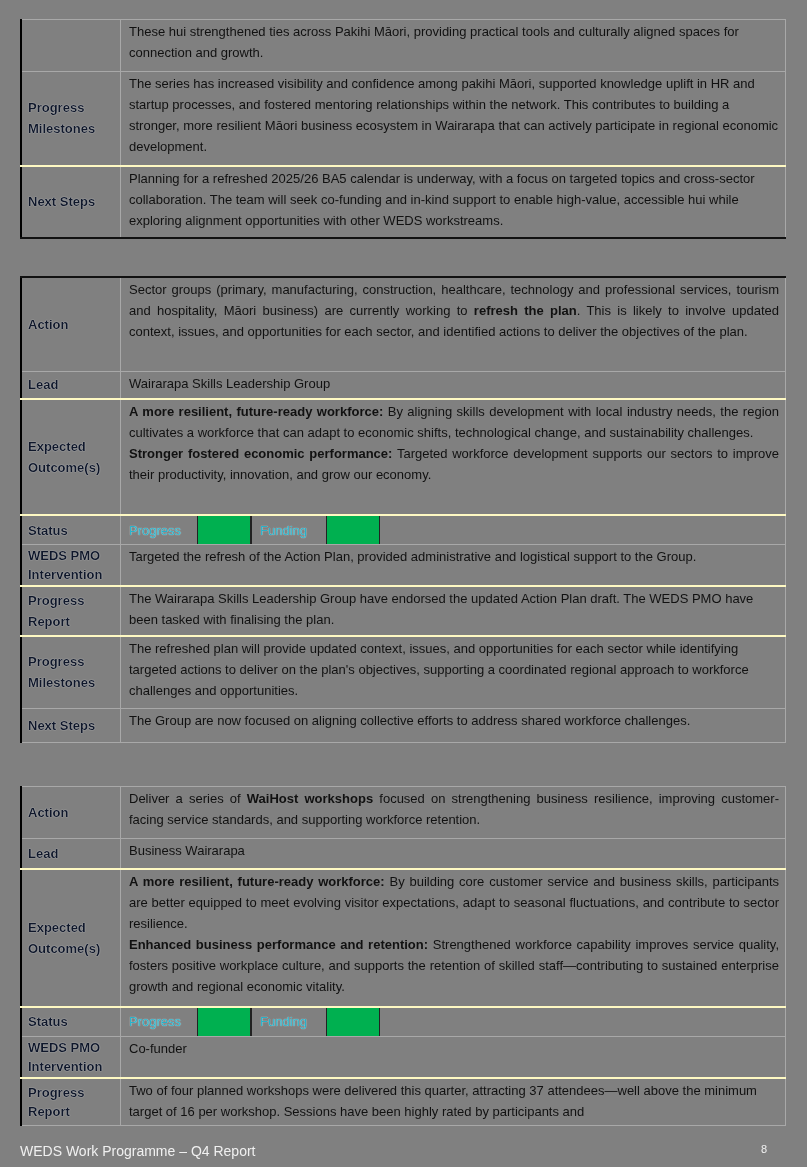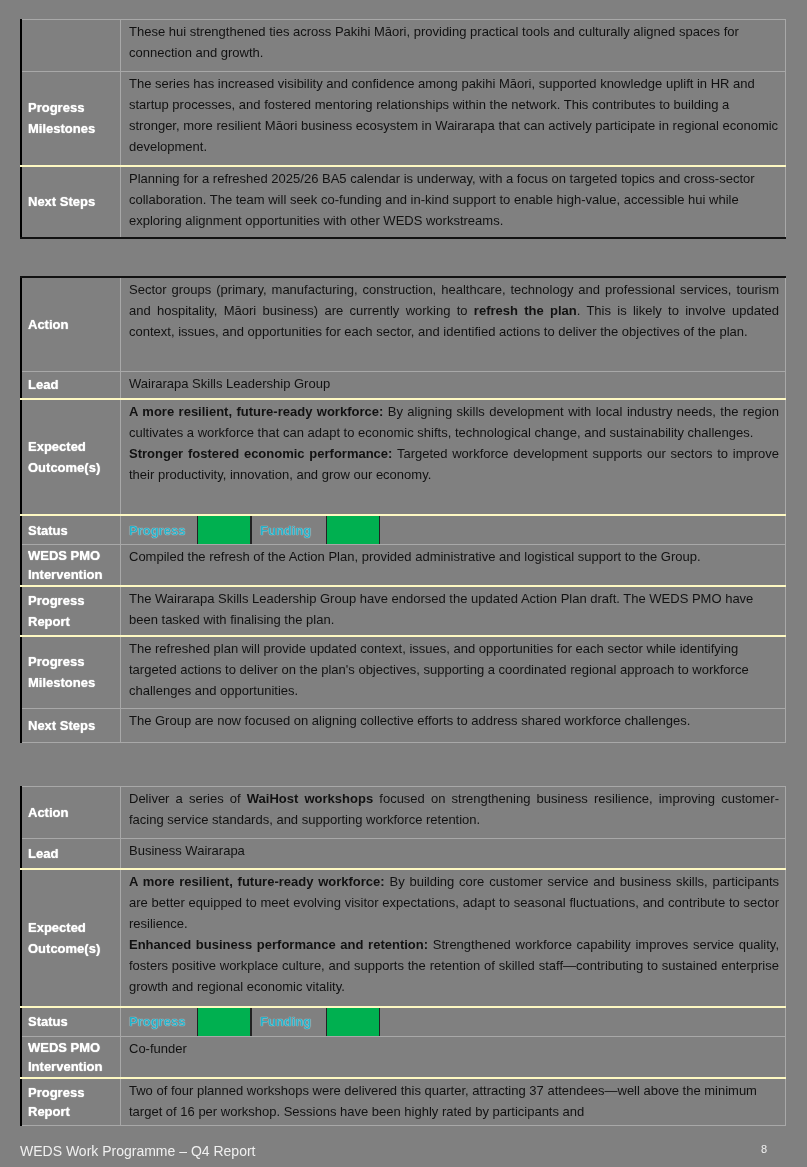--- a/index.html
+++ b/index.html
@@ -6,31 +6,31 @@
   body {
     width:807px; height:1167px; background:#808080; position:relative; overflow:hidden;
     font-family: "Liberation Sans", sans-serif; color:#111;
   }
   table.report {
     position:absolute; left:20px; width:766px; border-collapse:collapse;
     font-size:13px; line-height:21px;
   }
   table.report td { border:1px solid #a8a8a8; vertical-align:top; padding:1px 6px 3px 8px; }
   table.report td.lbl {
-    width:88px; color:#ffffff; font-weight:bold; vertical-align:middle; padding:1px 4px 1px 6px;
+    width:88px; color:#0f172a; font-weight:bold; vertical-align:middle; padding:1px 4px 1px 6px;
     text-shadow: 0 0 1px #fff;
   }
   table.report { border-left:2px solid #000; }
   tr.thick td { border-top:2px solid #fef9c3; }
   tr.thickb td { border-bottom:2px solid #111; }
   td.just { text-align:justify; }
   b { font-weight:bold;margin-top:20px; }
   .status-cell { padding:0 !important; }
   .status-row { display:flex; height:28px; align-items:stretch; }
-  .st-lbl { color:#26b0c8; font-weight:bold; display:flex; align-items:center; padding:0 8px; text-shadow:0 0 1px #fff; }
+  .st-lbl { color:#26b0c8; font-weight:normal; display:flex; align-items:center; padding:0 8px; text-shadow:0 0 1px #fff; }
   .st-lbl.p { width:60px; }
   .st-lbl.f { width:58px; border-left:1px solid #222; }
   .swatch { width:52px; background:#00b050; border-left:1px solid #222; border-right:1px solid #222; }
   .footer-left { position:absolute; left:20px; top:1143px; font-size:14px; color:#f0f0f0; }
   .footer-right { position:absolute; left:761px; top:1143px; font-size:11px; color:#f0f0f0; }
 </style>
 </head>
 <body>
 
 <table class="report" style="top:19px;">
@@ -73,21 +73,21 @@
       <div class="status-row">
         <span class="st-lbl p">Progress</span>
         <span class="swatch"></span>
         <span class="st-lbl f">Funding</span>
         <span class="swatch"></span>
       </div>
     </td>
   </tr>
   <tr style="height:40px;">
     <td class="lbl" style="line-height:19px;">WEDS PMO Intervention</td>
-    <td>Compiled the refresh of the Action Plan, provided administrative and logistical support to the Group.</td>
+    <td>Targeted the refresh of the Action Plan, provided administrative and logistical support to the Group.</td>
   </tr>
   <tr class="thick" style="height:50px;">
     <td class="lbl">Progress Report</td>
     <td>The Wairarapa Skills Leadership Group have endorsed the updated Action Plan draft. The WEDS PMO have been tasked with finalising the plan.</td>
   </tr>
   <tr class="thick" style="height:72px;">
     <td class="lbl">Progress Milestones</td>
     <td>The refreshed plan will provide updated context, issues, and opportunities for each sector while identifying targeted actions to deliver on the plan's objectives, supporting a coordinated regional approach to workforce challenges and opportunities.</td>
   </tr>
   <tr style="height:34px;">

